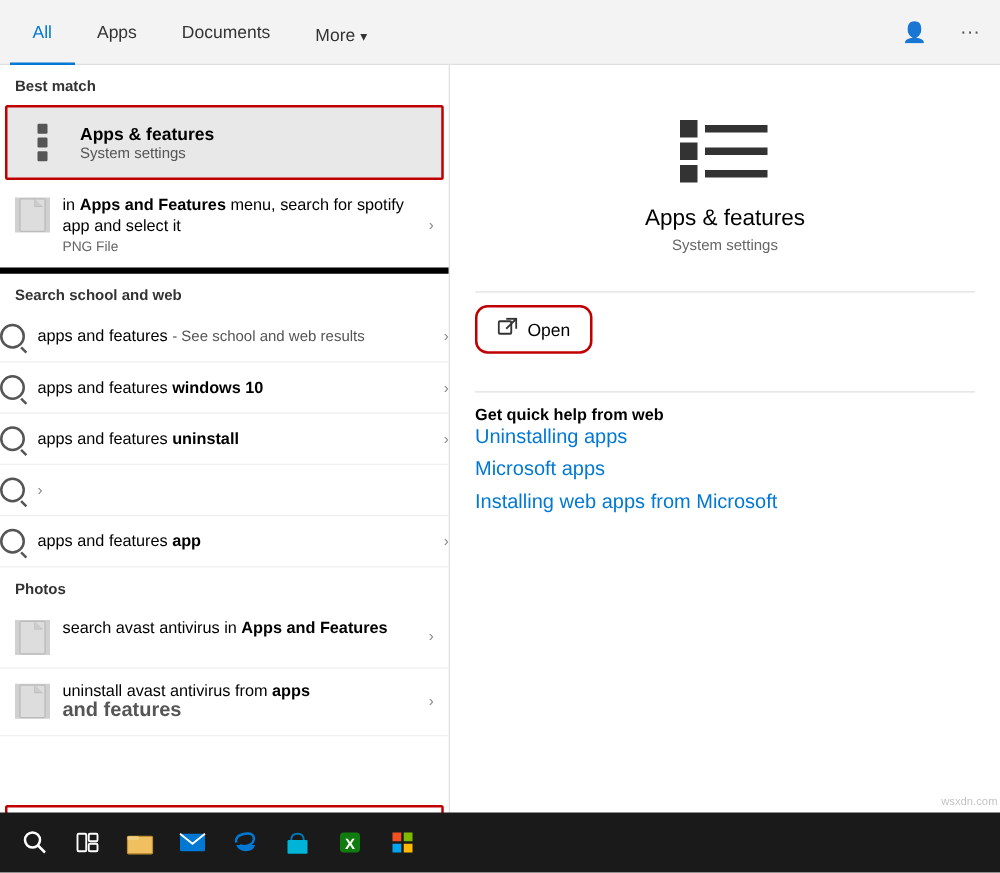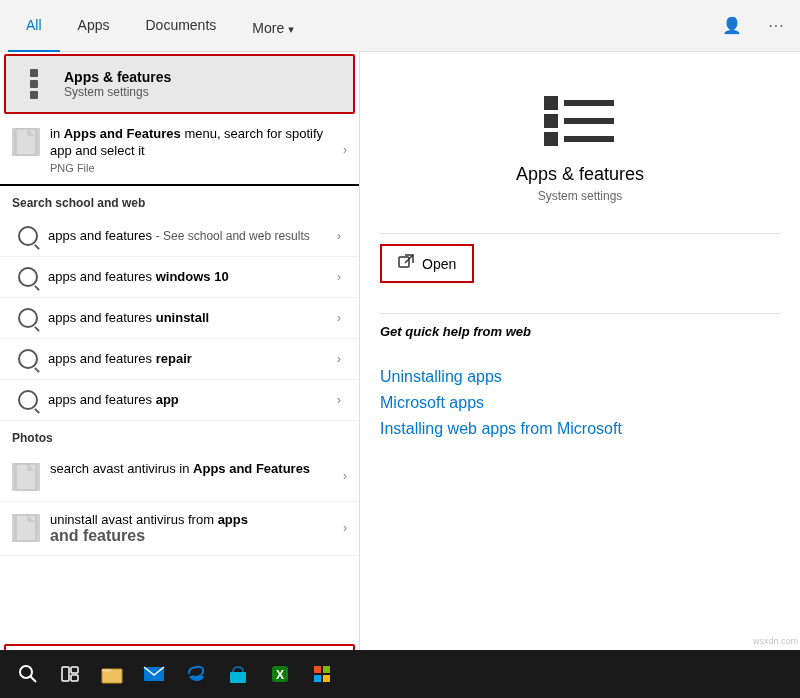--- a/index.html
+++ b/index.html
@@ -135,21 +135,21 @@
       color: #555;
     }
 
     
     .file-result-item {
       display: flex;
       align-items: flex-start;
       padding: 10px 12px;
       cursor: pointer;
       gap: 10px;
-      border-bottom: 2px solid #000000;
+      border-bottom: 5px solid #000000;
     }
 
     .file-icon {
       width: 28px;
       height: 28px;
       background: #d0d0d0;
       display: flex;
       align-items: center;
       justify-content: center;
       font-size: 10px;
@@ -191,21 +191,21 @@
     .search-section-label {
       font-size: 12px;
       font-weight: 600;
       color: #333;
       padding: 10px 12px 6px 12px;
     }
 
     .web-result-item {
       display: flex;
       align-items: center;
-      padding: 10px 18px;
+      padding: 10px 0;
       cursor: pointer;
       gap: 10px;
       border-bottom: 1px solid #f0f0f0;
     }
 
     .search-icon-circle {
       width: 20px;
       height: 20px;
       border: 2px solid #555;
       border-radius: 50%;
@@ -309,31 +309,30 @@
       display: flex;
       align-items: center;
       gap: 8px;
       padding: 8px 16px;
       background: white;
       border: 1px solid #ccc;
       border: 2px solid #c00000;
       cursor: pointer;
       font-size: 14px;
       color: #000;
-      border-radius: 0;
+      border-radius: 10px;
       width: fit-content;
       margin-bottom: 20px;
     }
 
     .quick-help-title {
       font-size: 13px;
       font-weight: 600;
       color: #000;
-      margin-bottom: 29px;
-      font-style: italic;
+      margin-bottom: 2px;
     }
 
     .quick-help-link {
       font-size: 16px;
       color: #0078d4;
       cursor: pointer;
       margin-bottom: 8px;
       display: block;
     }
 
@@ -443,20 +442,21 @@
     <div class="tab-bar-right">
       <div class="icon-btn">👤</div>
       <div class="icon-btn">···</div>
     </div>
   </div>
 
   <div class="content-area">
 
     <div class="left-panel">
 
+      <div class="section-label">Best match</div>
 
       <div class="best-match-item">
         <div class="best-match-icon">
           <div class="apps-features-icon">
             <div class="icon-row">
               <div class="icon-square"></div>
               <div class="icon-line"></div>
             </div>
             <div class="icon-row">
               <div class="icon-square"></div>
@@ -512,23 +512,20 @@
       <div class="web-result-item">
         <div class="search-icon-circle"></div>
         <div class="result-text-block">
           <div class="line1">apps and features <b>uninstall</b></div>
         </div>
         <div class="chevron">›</div>
       </div>
 
       <div class="web-result-item">
         <div class="search-icon-circle"></div>
-        <div class="result-text-block">
-          <div class="line1">apps and features <b>repair</b></div>
-        </div>
         <div class="chevron">›</div>
       </div>
 
       <div class="web-result-item">
         <div class="search-icon-circle"></div>
         <div class="result-text-block">
           <div class="line1">apps and features <b>app</b></div>
         </div>
         <div class="chevron">›</div>
       </div>

